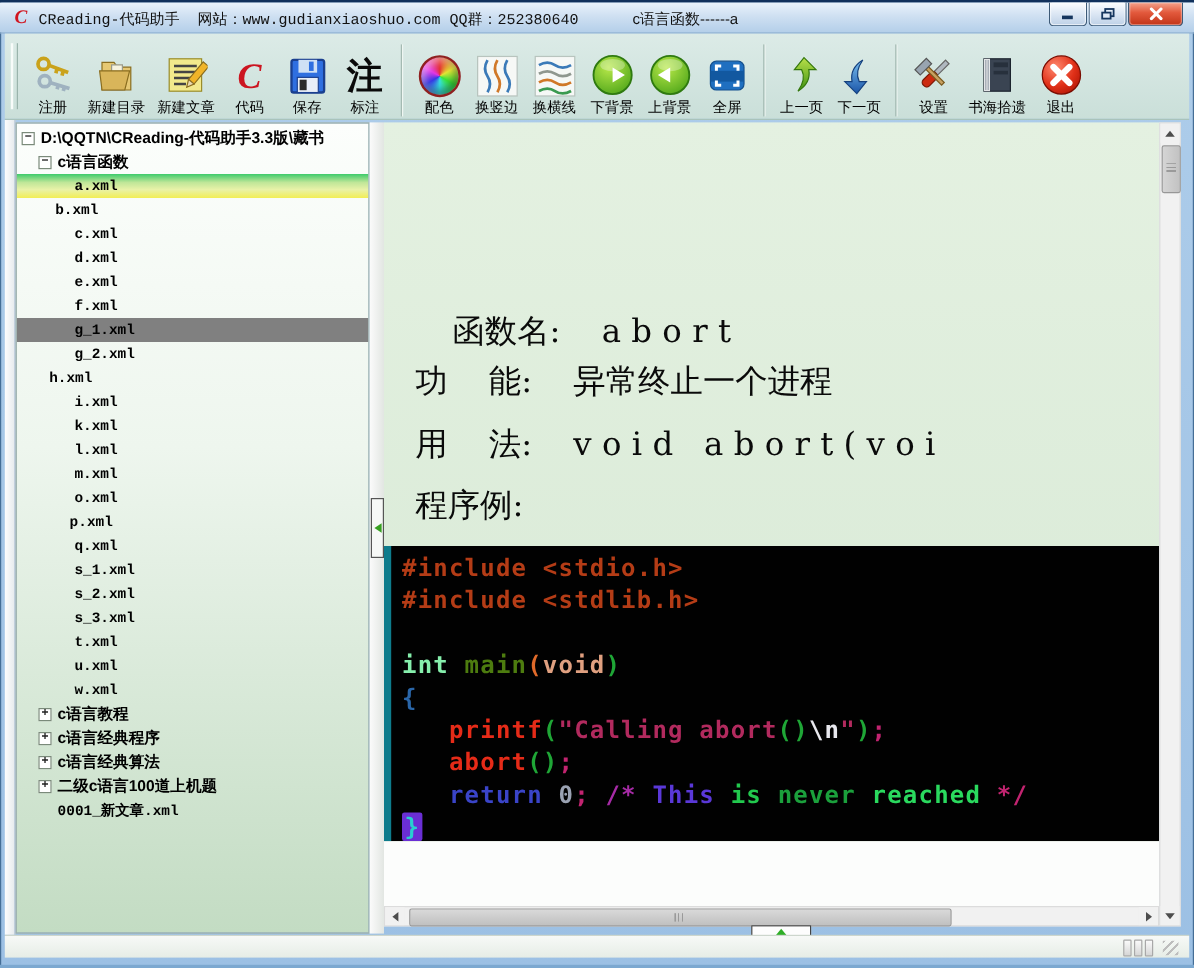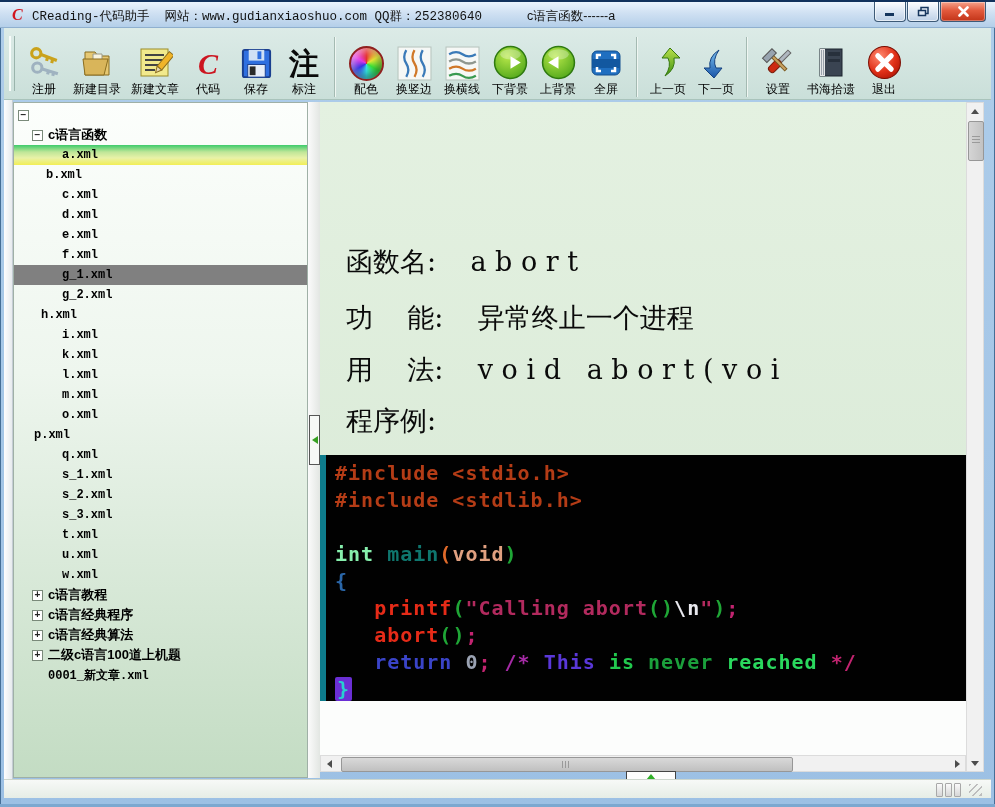--- a/index.html
+++ b/index.html
@@ -57,21 +57,21 @@
     background:linear-gradient(90deg,#fbfbfb,#e2e6e2);}
   .splitter-handle{position:absolute;left:1px;top:313px;width:9px;height:48px;border:1px solid #555;
     background:#f6f8f6;display:flex;align-items:center;justify-content:center;}
   .splitter-arrow{width:0;height:0;border-top:4px solid transparent;border-bottom:4px solid transparent;
     border-right:6px solid #37a021;}
 
   
   .doc{position:absolute;left:320px;top:102px;width:646px;height:653px;
     background:linear-gradient(#e4f1e1,#d6e8d4);overflow:hidden;}
   .doc-line{position:absolute;left:26px;font:27px "DejaVu Serif",serif;color:#0a0a0a;white-space:pre;}
-  .dl0{top:142px;} .dl1{top:198px;} .dl2{top:250px;} .dl3{top:301px;}
+  .dl0{top:156px;margin-left:31px;} .dl1{top:198px;} .dl2{top:250px;} .dl3{top:301px;}
   .codeblock{position:absolute;left:0;top:353px;width:646px;height:246px;box-sizing:border-box;
     background:#010101;border-left:6px solid #0e7c8c;padding:5px 0 0 9px;overflow:hidden;}
   .code-line{font:bold 20px "DejaVu Sans Mono",monospace;line-height:27px;white-space:pre;letter-spacing:1px;}
   .cursor{background:#6a2fd4;border-radius:2px;padding:0 2px;}
   .white-below{position:absolute;left:0;top:599px;width:646px;height:54px;background:#fcfdfc;}
 
   
   .vscroll{position:absolute;left:966px;top:102px;width:18px;height:670px;background:#f1f1f1;
     border:1px solid #dcdcdc;box-sizing:border-box;}
   .scroll-arrow{position:absolute;left:0;width:16px;height:16px;background:#f1f1f1;
@@ -355,20 +355,21 @@
         </div>
         <div class="tb-label">退出</div>
       </div>
     </div>
 
   <div class="left-strip"></div>
 
   <div class="tree">
       <div class="tree-row" style="padding-left: 4px;">
         <span class="expander">−</span>
+        <span class="tree-label bold">D:\QQTN\CReading-代码助手3.3版\藏书</span>
       </div>
       <div class="tree-row" style="padding-left: 18px;">
         <span class="expander">−</span>
         <span class="tree-label bold">c语言函数</span>
       </div>
       <div class="tree-row sel-grad" style="padding-left: 48px;">
         <span class="tree-label">a.xml</span>
       </div>
       <div class="tree-row" style="padding-left: 32px;">
         <span class="tree-label">b.xml</span>
@@ -402,21 +403,21 @@
       </div>
       <div class="tree-row" style="padding-left: 48px;">
         <span class="tree-label">l.xml</span>
       </div>
       <div class="tree-row" style="padding-left: 48px;">
         <span class="tree-label">m.xml</span>
       </div>
       <div class="tree-row" style="padding-left: 48px;">
         <span class="tree-label">o.xml</span>
       </div>
-      <div class="tree-row" style="padding-left: 20px;">
+      <div class="tree-row" style="padding-left: 44px;">
         <span class="tree-label">p.xml</span>
       </div>
       <div class="tree-row" style="padding-left: 48px;">
         <span class="tree-label">q.xml</span>
       </div>
       <div class="tree-row" style="padding-left: 48px;">
         <span class="tree-label">s_1.xml</span>
       </div>
       <div class="tree-row" style="padding-left: 48px;">
         <span class="tree-label">s_2.xml</span>
@@ -462,21 +463,21 @@
 
   <div class="doc">
     <div class="doc-line dl0">函数名:    a b o r t</div>
     <div class="doc-line dl1">功    能:    异常终止一个进程</div>
     <div class="doc-line dl2">用    法:    v o i d   a b o r t ( v o i</div>
     <div class="doc-line dl3">程序例:</div>
     <div class="codeblock">
         <div class="code-line"><span style="color: rgb(180, 60, 22);">#include &lt;stdio.h&gt;</span></div>
         <div class="code-line"><span style="color: rgb(180, 60, 22);">#include &lt;stdlib.h&gt;</span></div>
         <div class="code-line">&nbsp;</div>
-        <div class="code-line"><span style="color: #86efac;">int </span><span style="color: #0f766e; margin-top: 20px;">main</span><span style="color: rgb(224, 106, 42);">(</span><span style="color: rgb(224, 160, 128);">void</span><span style="color: rgb(31, 166, 54);">)</span></div>
+        <div class="code-line"><span style="color: #86efac;">int </span><span style="color: #4d7c0f; margin-top: 20px;">main</span><span style="color: rgb(224, 106, 42);">(</span><span style="color: rgb(224, 160, 128);">void</span><span style="color: rgb(31, 166, 54);">)</span></div>
         <div class="code-line"><span style="color: rgb(42, 102, 168);">{</span></div>
         <div class="code-line"><span style="color: rgb(255, 255, 255);">   </span><span style="color: rgb(230, 43, 24);">printf</span><span style="color: rgb(31, 166, 54);">(</span><span style="color: rgb(178, 42, 94);">"Calling abort</span><span style="color: rgb(31, 166, 54);">()</span><span style="color: rgb(232, 232, 238);">\n</span><span style="color: rgb(178, 42, 94);">"</span><span style="color: rgb(31, 166, 54);">)</span><span style="color: rgb(194, 36, 112);">;</span></div>
         <div class="code-line"><span style="color: rgb(255, 255, 255);">   </span><span style="color: rgb(230, 43, 24);">abort</span><span style="color: rgb(31, 166, 54);">()</span><span style="color: rgb(194, 36, 112);">;</span></div>
         <div class="code-line"><span style="color: rgb(255, 255, 255);">   </span><span style="color: rgb(58, 68, 200);">return</span><span style="color: rgb(154, 162, 178);"> 0</span><span style="color: rgb(194, 36, 112);">;</span><span style="color: rgb(166, 43, 166);"> /* </span><span style="color: rgb(90, 56, 216);">This</span><span style="color: rgb(34, 201, 78);"> is </span><span style="color: rgb(27, 160, 60);">never</span><span style="color: rgb(42, 217, 94);"> reached </span><span style="color: rgb(194, 36, 112);">*/</span></div>
         <div class="code-line"><span class="cursor" style="color: rgb(40, 208, 208);">}</span></div>
       </div>
     <div class="white-below"></div>
   </div>
 
   <div class="vscroll">

